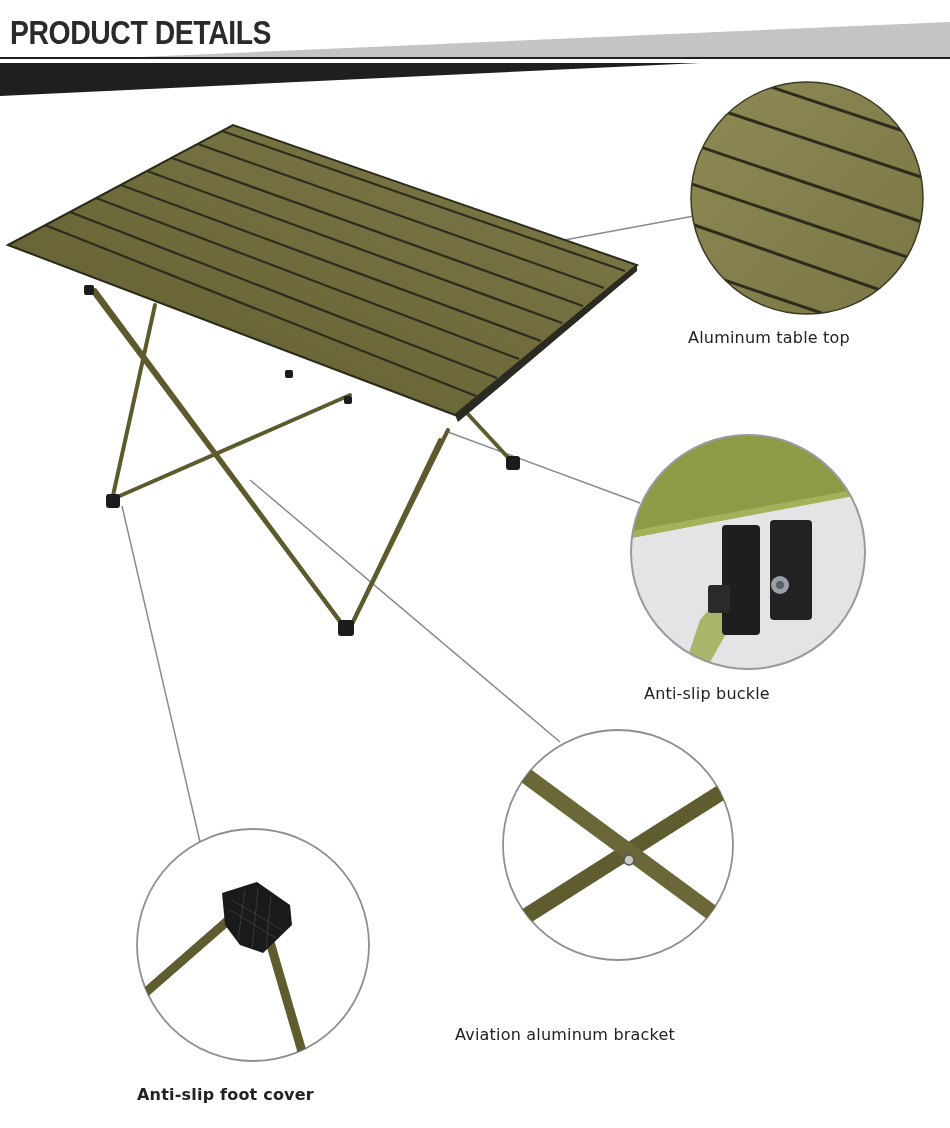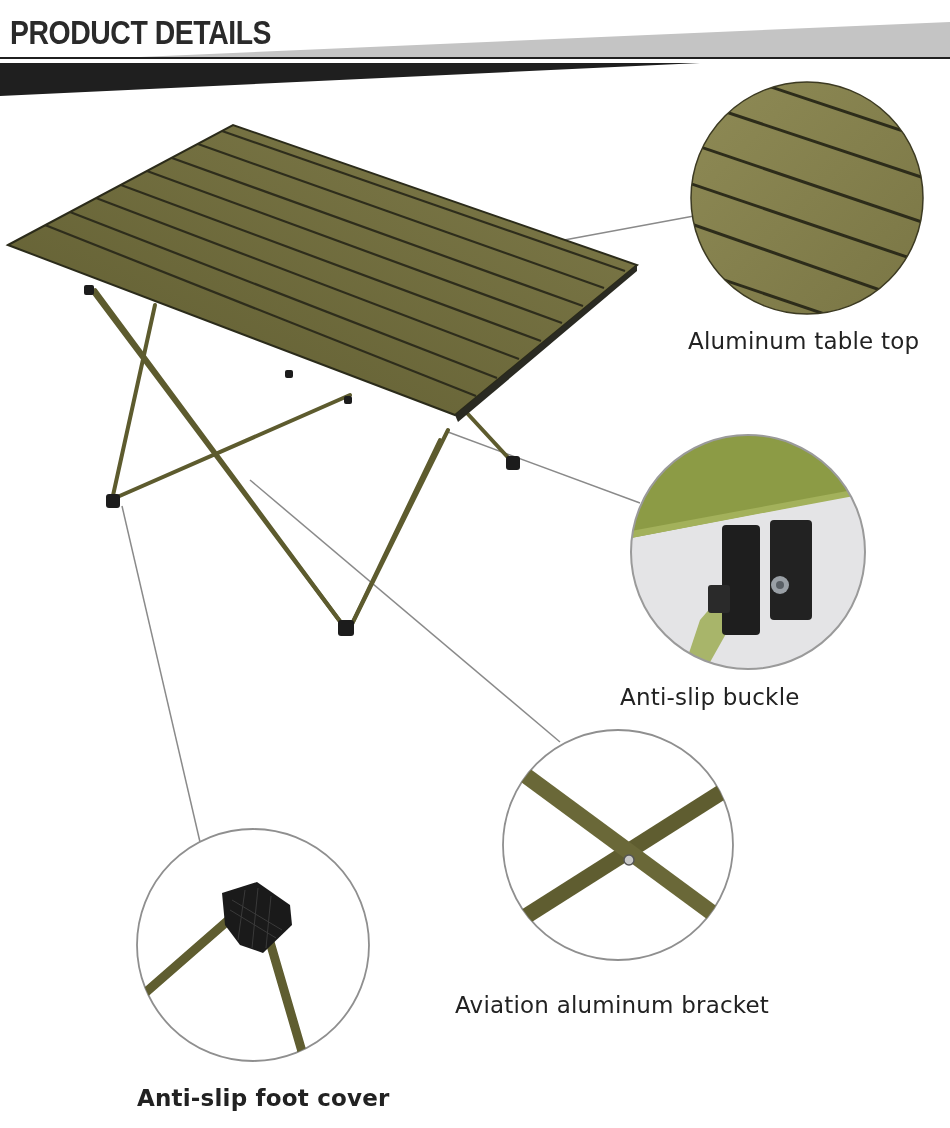--- a/index.html
+++ b/index.html
@@ -1,19 +1,19 @@
 <!DOCTYPE html>
 <html><head>
 <meta charset="utf-8">
 <style>
   html, body { margin:0; padding:0; background:#ffffff; }
   body { width:950px; height:1128px; position:relative; overflow:hidden; font-family:"DejaVu Sans", sans-serif; }
   .header-title { position:absolute; left:10px; top:14px; font-family:"Liberation Sans", sans-serif; font-weight:bold; font-size:33px; color:#2a2a2a; letter-spacing:-0.5px; transform:scaleX(0.86); transform-origin:left center; }
   .scene { position:absolute; left:0; top:0; width:950px; height:1128px; }
-  .caption { position:absolute; font-family:"DejaVu Sans", sans-serif; font-size:23px; color:#222; white-space:nowrap; letter-spacing:0.2px; }
+  .caption { position:absolute; font-family:"DejaVu Sans", sans-serif; font-size:16px; color:#222; white-space:nowrap; letter-spacing:0.2px; }
 </style>
 </head>
 <body>
 
 <svg class="scene" width="950" height="1128" viewBox="0 0 950 1128" xmlns="http://www.w3.org/2000/svg">
   <defs>
     <linearGradient id="topGrad" x1="0" y1="1" x2="1" y2="0">
       <stop offset="0" stop-color="#5f5c30"></stop>
       <stop offset="1" stop-color="#7f7b4a"></stop>
     </linearGradient>
@@ -137,15 +137,15 @@
         <line x1="258" y1="888" x2="252" y2="948"></line>
         <line x1="271" y1="896" x2="266" y2="948"></line>
       </g>
     </g>
   </g>
 </svg>
 
 <div class="header-title">PRODUCT DETAILS</div>
 
 <div class="caption" style="left:688px; top:328px;">Aluminum table top</div>
-<div class="caption" style="left:620px; top:684px;">Anti-slip buckle</div>
-<div class="caption" style="left:455px; top:992px;">Aviation aluminum bracket</div>
+<div class="caption" style="left:644px; top:684px;">Anti-slip buckle</div>
+<div class="caption" style="left:455px; top:1025px;">Aviation aluminum bracket</div>
 <div class="caption" style="left:137px; top:1085px;font-weight:bold;">Anti-slip foot cover</div>
 
 </body></html>

